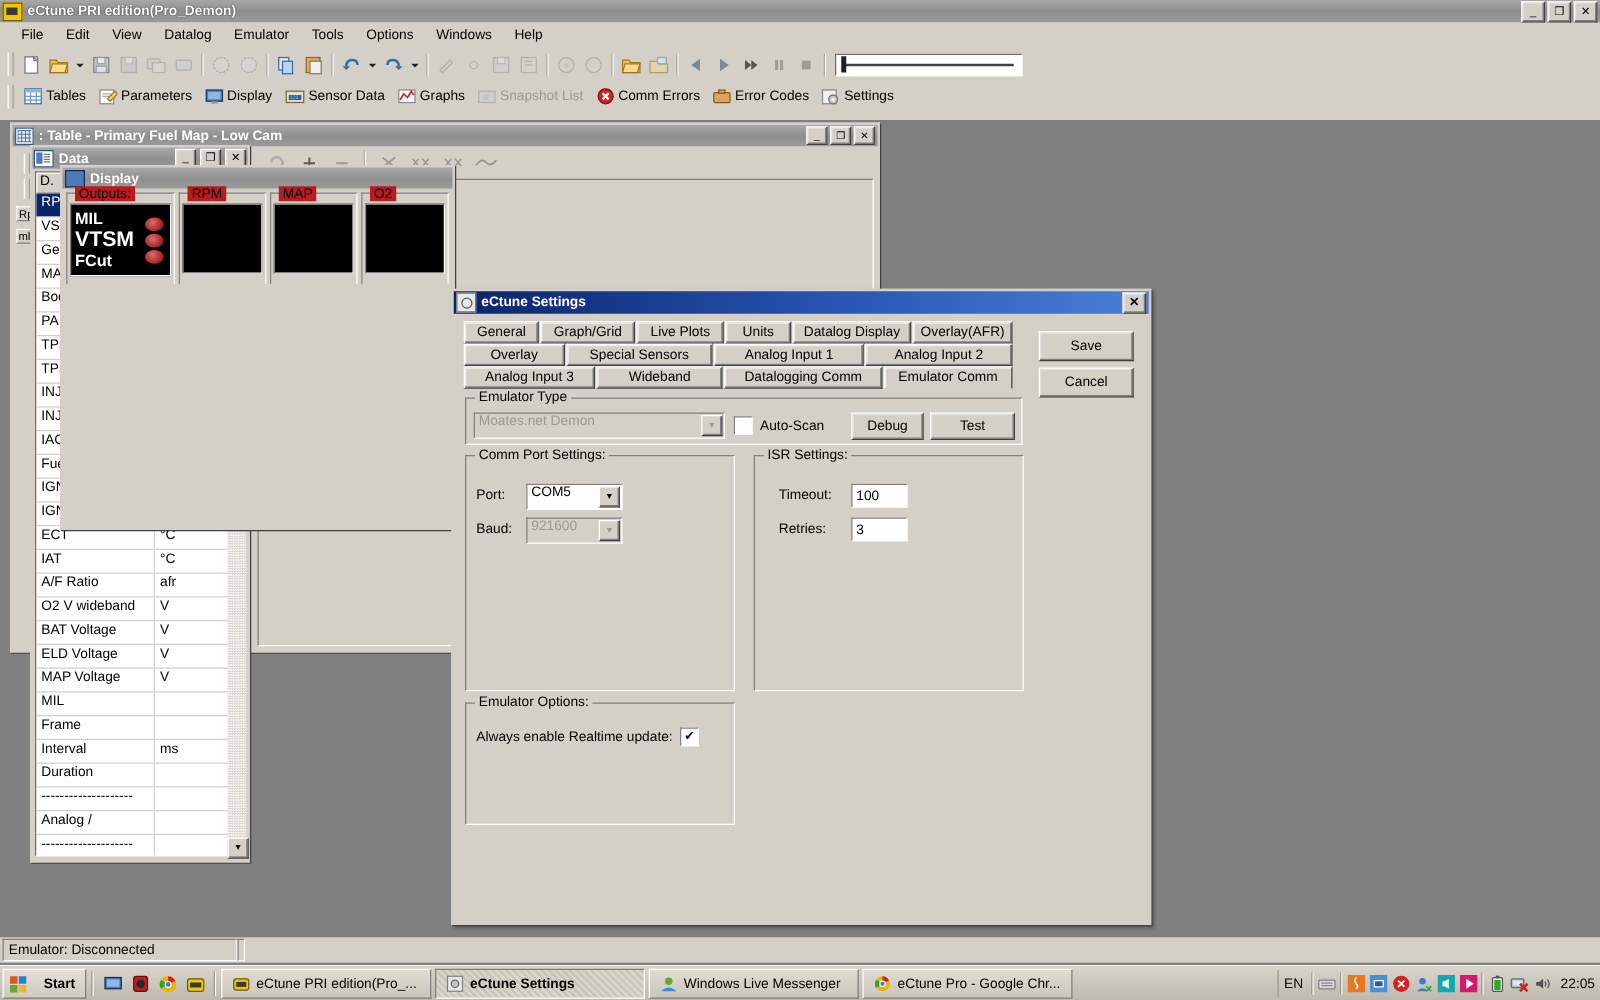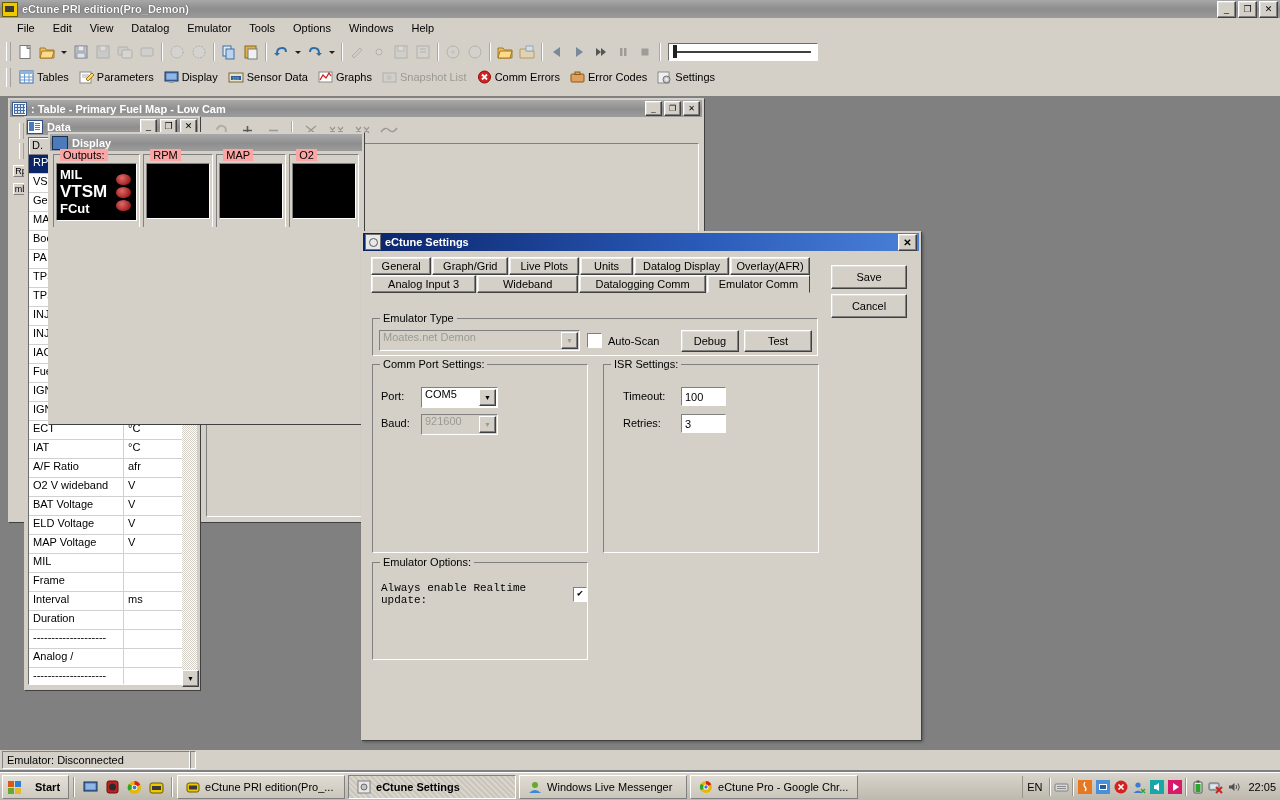--- a/index.html
+++ b/index.html
@@ -92,21 +92,21 @@
   
   #dispwin{position:absolute;left:48px;top:36px;width:312px;height:288px;background:#d4d0c8;
            border:2px solid #d4d0c8;box-shadow:1px 1px 0 #404040;}
   #dispwin-tb{height:17px;background:linear-gradient(to bottom,#a9a9a9,#8e8e8e 55%,#9c9c9c);
               display:flex;align-items:center;padding:0 2px;}
   #dispwin-tb .ttl{font-weight:bold;color:#fff;font-size:11px;margin-left:4px;}
   .mon{width:14px;height:12px;background:#4d7ab8;border:1px solid #16304f;display:inline-block;position:relative;}
   .mon:after{content:"";position:absolute;left:3px;bottom:-3px;width:7px;height:2px;background:#9a9a9a;}
   #dispbody{position:absolute;left:0;top:17px;right:0;height:76px;background:#d4d0c8;display:flex;gap:3px;padding:3px;}
   .gbox{border:1px solid;border-color:#808080 #fff #fff #808080;position:relative;padding-top:7px;}
-  .gbox > .lg{position:absolute;top:-6px;left:6px;background:#fca5a5;padding:0 3px;font-size:11px;}
+  .gbox > .lg{position:absolute;top:-6px;left:6px;background:#b91c1c;padding:0 3px;font-size:11px;}
   .blackpanel{background:#000;border:1px solid;border-color:#808080 #fff #fff #808080;}
   .led{width:15px;height:11px;border-radius:50%;
        background:radial-gradient(circle at 40% 35%,#e06a6a,#a02020 70%,#7a1515);}
   #dispfill{position:absolute;left:0;top:93px;right:0;bottom:0;background:#d4d0c8;}
 
   
   #settings{position:absolute;left:361px;top:135px;width:556px;height:505px;background:#d4d0c8;
     border:2px solid #d4d0c8;box-shadow:1px 1px 0 #404040, 2px 2px 3px rgba(0,0,0,.35);}
   #settings-tb{height:18px;background:linear-gradient(to right,#0a246a,#2a5ab8 60%,#4a80d8);
     display:flex;align-items:center;padding:0 2px;}
@@ -688,20 +688,26 @@
       <div class="tabs">
         <div class="tabrow">
           <div class="tab" style="width:60px">General</div>
           <div class="tab" style="width:76px">Graph/Grid</div>
           <div class="tab" style="width:70px">Live Plots</div>
           <div class="tab" style="width:52px">Units</div>
           <div class="tab" style="width:96px">Datalog Display</div>
           <div class="tab" style="width:80px">Overlay(AFR)</div>
         </div>
         <div class="tabrow">
+          <div class="tab" style="width:80px">Overlay</div>
+          <div class="tab" style="width:118px">Special Sensors</div>
+          <div class="tab" style="width:120px">Analog Input 1</div>
+          <div class="tab" style="width:118px">Analog Input 2</div>
+        </div>
+        <div class="tabrow">
           <div class="tab" style="width:106px">Analog Input 3</div>
           <div class="tab" style="width:102px">Wideband</div>
           <div class="tab" style="width:128px">Datalogging Comm</div>
           <div class="tab active" style="width:104px">Emulator Comm</div>
         </div>
       </div>
 
       <div class="btn sbtn" style="left:468px;top:32px;">Save</div>
       <div class="btn sbtn" style="left:468px;top:61px;">Cancel</div>
 
@@ -736,21 +742,21 @@
       <div class="grp" style="left:240px;top:131px;width:214px;height:187px;">
         <span class="lg">ISR Settings:</span>
         <span style="position:absolute;left:19px;top:25px;font-size:11px;">Timeout:</span>
         <div class="txt" style="position:absolute;left:77px;top:22px;width:40px;">100</div>
         <span style="position:absolute;left:19px;top:52px;font-size:11px;">Retries:</span>
         <div class="txt" style="position:absolute;left:77px;top:49px;width:40px;">3</div>
       </div>
 
       <div class="grp" style="left:9px;top:329px;width:214px;height:96px;">
         <span class="lg">Emulator Options:</span>
-        <div style="position:absolute;left:8px;top:19px;display:flex;align-items:center;gap:6px;font-family:Liberation Mono, monospace;">
+        <div style="position:absolute;left:8px;top:19px;display:flex;align-items:center;gap:6px;">
           <span style="font-size:11px;">Always enable Realtime update:</span>
           <span class="cbx">✔</span>
         </div>
       </div>
     </div>
   </div>
 
   <div id="statusbar">
     <div class="pane" style="width:178px;">Emulator: Disconnected</div>
     <div class="pane" style="width:4px;padding:0;"></div>

